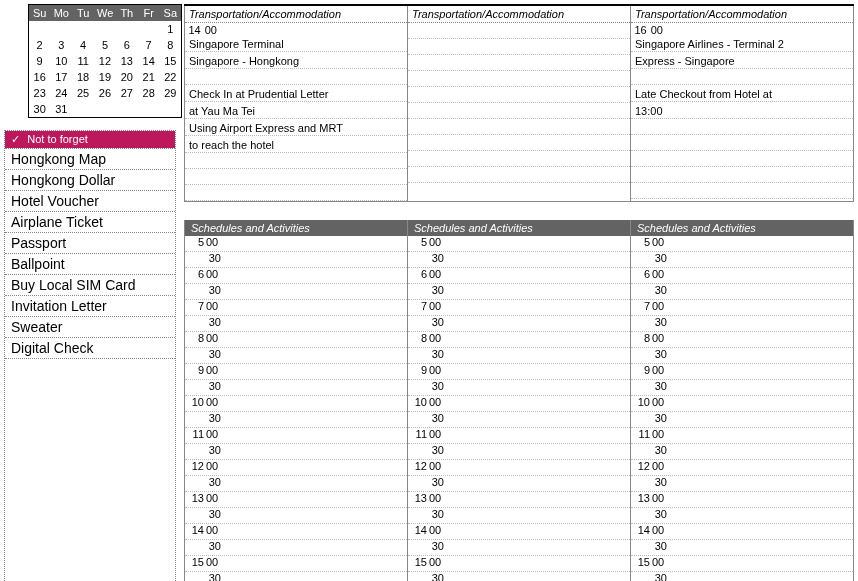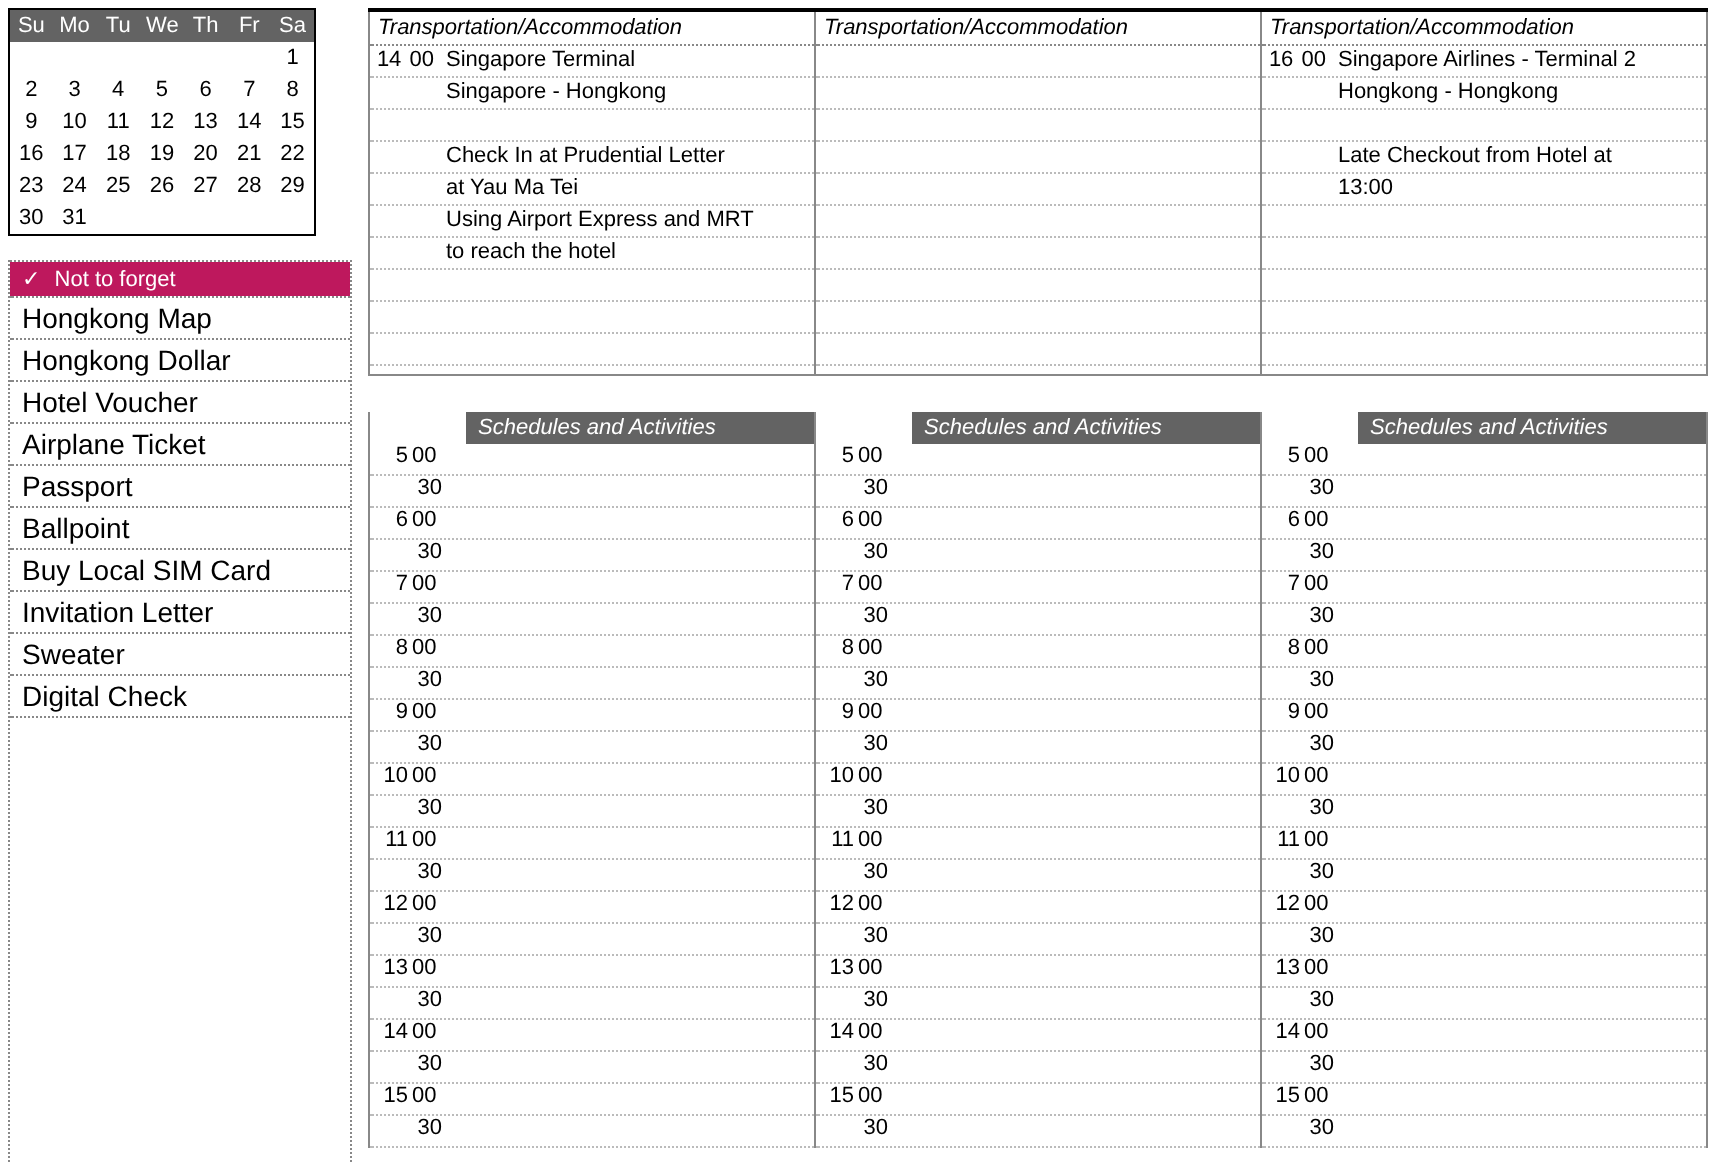--- a/index.html
+++ b/index.html
@@ -1,45 +1,45 @@
 <!DOCTYPE html>
 <html><head>
 <meta charset="utf-8">
 <style>
 * { box-sizing: border-box; margin: 0; padding: 0; }
 body { font-family: Verdana, Geneva, sans-serif; font-size: 11px; background: #fff; color: #000; width: 858px; }
 .container { display: flex; padding: 4px; }
 .left-col { width: 172px; margin-right: 8px; }
 .right-col { flex: 1; }
 
-.calendar { border: 1px solid #000; border-collapse: collapse; width: 154px; table-layout: fixed; }
+.calendar { border: 1px solid #000; border-collapse: collapse; width: 154px; table-layout: fixed; margin-left: 24px; }
 .calendar th { background: #636363; color: #fff; font-weight: normal; font-size: 11px; padding: 2px 3px; text-align: center; }
 .calendar td { font-size: 11px; padding: 2px 3px; text-align: center; }
 
 .ntf { margin-top: 12px; border: 1px dotted #888; }
 .ntf-header { background: #be185d; color: #fff; padding: 2px 6px; font-size: 11px; }
 .ntf-header .check { margin-right: 4px; }
 .ntf-item { border-top: 1px dotted #888; padding: 2px 6px; font-size: 14px; }
 .ntf-empty { height: 310px; border-top: 1px dotted #888; }
 
 .trans-row { display: flex; border-top: 2px solid #000000; border-bottom: 1px solid #888; }
 .trans-col { flex: 1; border-left: 1px solid #888; }
 .trans-col:last-child { border-right: 1px solid #888; }
 .trans-header { font-style: italic; font-size: 11px; padding: 2px 4px; border-bottom: 1px dotted #888; }
 .trans-body { min-height: 164px; }
-.trans-line { display: flex; border-bottom: 1px dotted #bbb; min-height: 16px; font-size: 11px; }
+.trans-line { display: flex; border-bottom: 1px dotted #bbb; min-height: 16px; font-size: 11px; flex-direction: column; }
 .trans-time { width: 34px; text-align: right; padding: 1px 2px 1px 0; }
 .trans-time .hr { padding-right: 1px; }
 .trans-time .mn { }
 .trans-text { flex: 1; padding: 1px 4px; }
 
 .sched-row { display: flex; margin-top: 18px; }
 .sched-col { flex: 1; border-left: 1px solid #888; }
 .sched-col:last-child { border-right: 1px solid #888; }
-.sched-header { background: #636363; color: #fff; font-style: italic; font-size: 11px; padding: 2px 6px; margin-left: 48px; }
+.sched-header { background: #636363; color: #fff; font-style: italic; font-size: 11px; padding: 2px 6px; }
 .sched-body { }
 .sched-line { display: flex; border-bottom: 1px dotted #bbb; min-height: 16px; font-size: 11px; }
 .sched-hr { width: 20px; text-align: right; padding: 0 1px 0 0; }
 .sched-mn { width: 18px; text-align: left; padding: 0 0 0 1px; }
 .sched-mn-only { width: 38px; text-align: right; padding-right: 2px; }
 .sched-text { flex: 1; padding: 0 4px; }
 </style>
 </head>
 <body>
 
@@ -230,21 +230,21 @@
         </div>
         <div class="trans-col">
           <div class="trans-header">Transportation/Accommodation</div>
           <div class="trans-body">
             <div class="trans-line">
               <div class="trans-time"><span class="hr">16</span> <span class="mn">00</span></div>
               <div class="trans-text">Singapore Airlines - Terminal 2</div>
             </div>
             <div class="trans-line">
               <div class="trans-time"></div>
-              <div class="trans-text">Hongkong - Hongkong</div>
+              <div class="trans-text">Express - Singapore</div>
             </div>
             <div class="trans-line">
               <div class="trans-time"></div>
               <div class="trans-text"></div>
             </div>
             <div class="trans-line">
               <div class="trans-time"></div>
               <div class="trans-text">Late Checkout from Hotel at</div>
             </div>
             <div class="trans-line">

